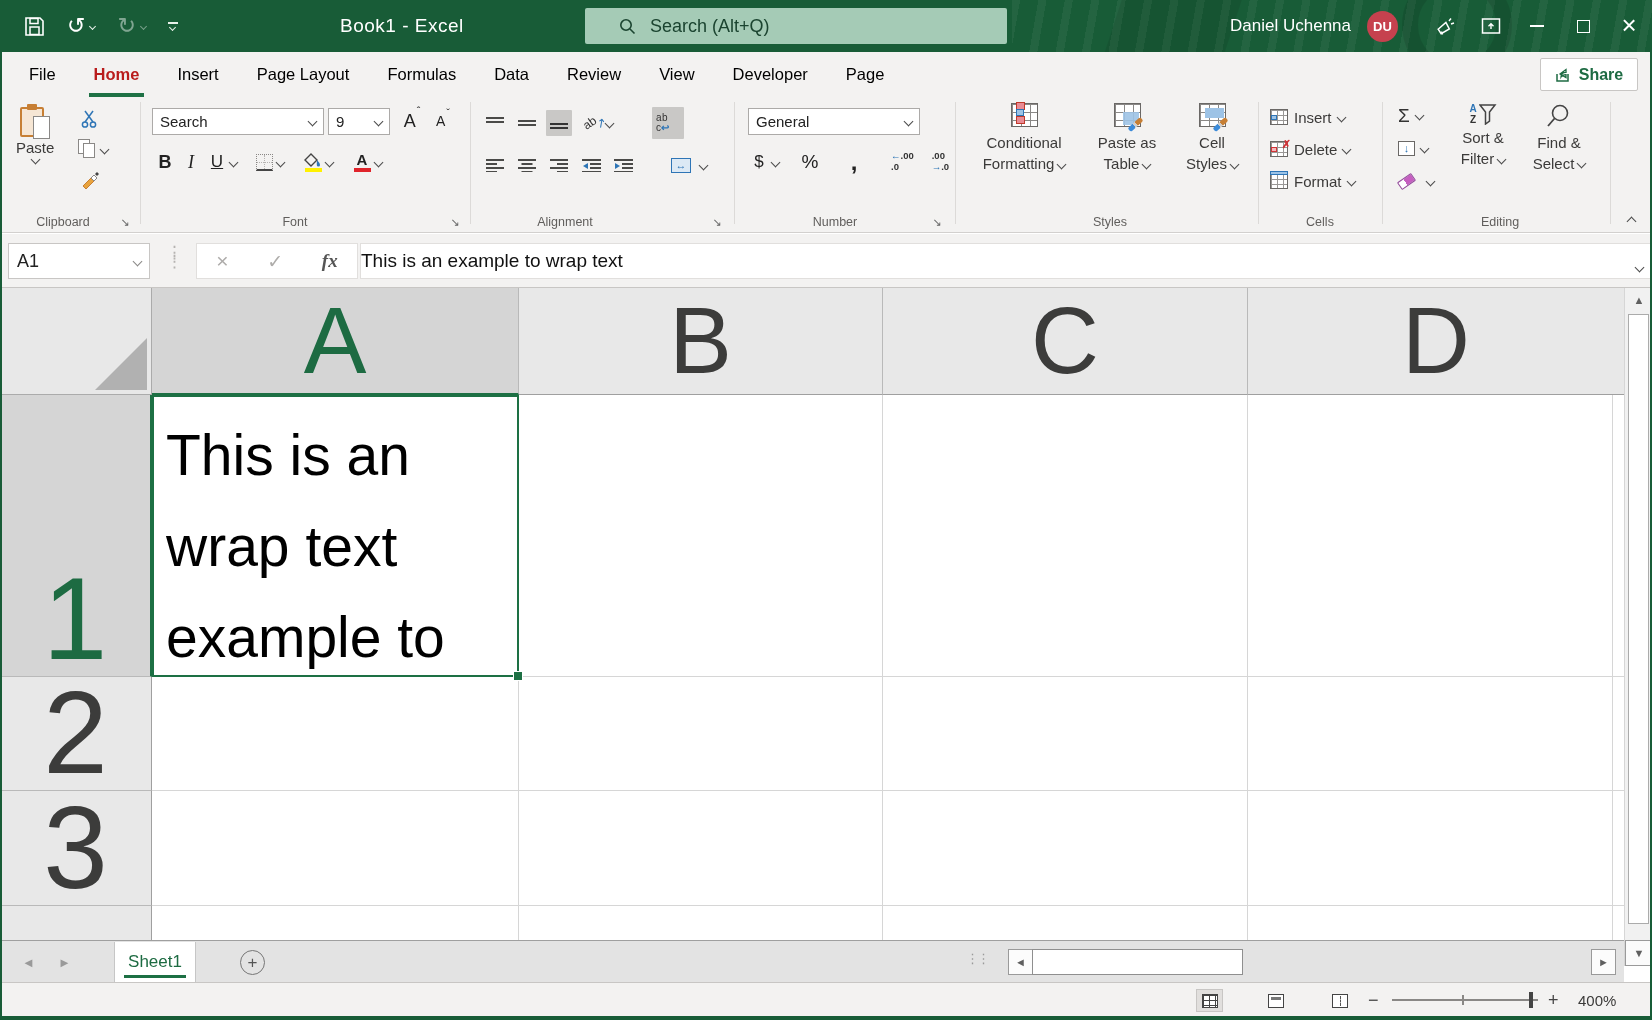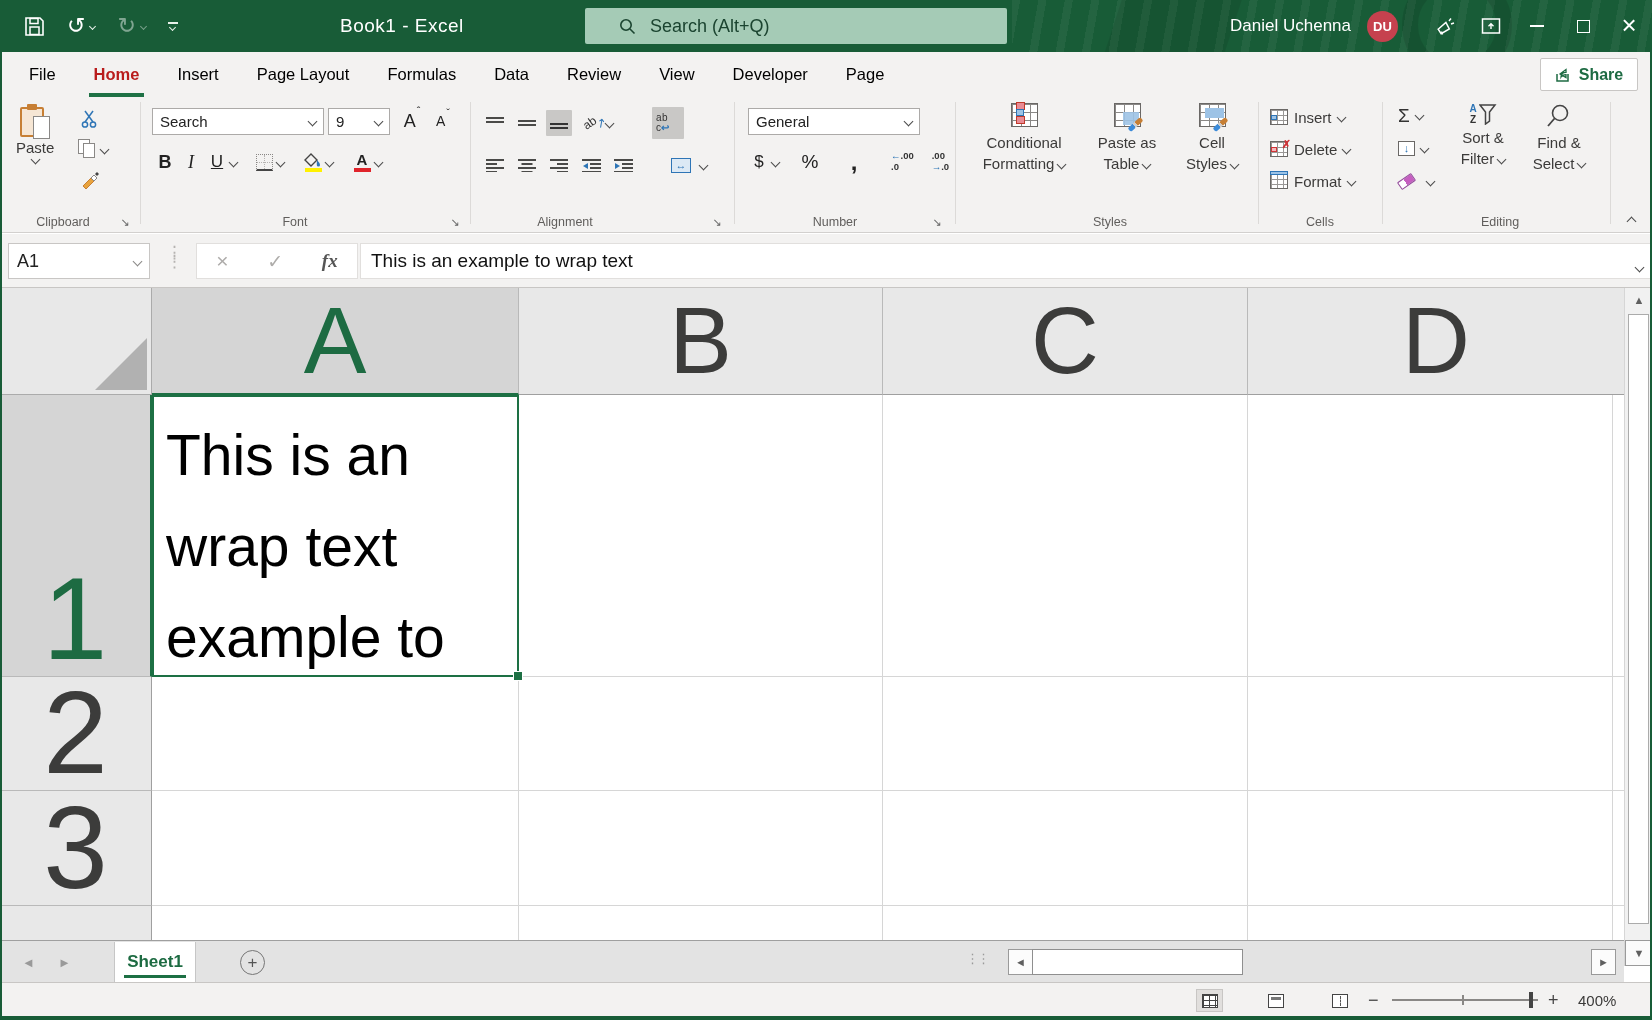--- a/index.html
+++ b/index.html
@@ -115,21 +115,21 @@
   
   .fbar{position:absolute;left:0;top:234px;width:1652px;height:54px;background:#F3F2F1;border-bottom:1px solid #C8C6C4}
   .namebox{position:absolute;left:8px;top:9px;width:142px;height:36px;background:#fff;border:1px solid #C8C6C4;
            display:flex;align-items:center;padding:0 8px;font-size:18px;color:#222}
   .namebox .cv{margin-left:auto;border-color:#8a8886}
   .fdots{position:absolute;left:166px;top:14px;color:#b5b3b1;font-size:17px;letter-spacing:1px;line-height:.55}
   .fbtns{position:absolute;left:196px;top:9px;width:162px;height:36px;background:#fff;border:1px solid #E1DFDD;
          display:flex;align-items:center;justify-content:space-around;font-size:19px;color:#AEACAA}
   .fxl{font-family:"Liberation Serif",serif;font-style:italic;font-weight:bold;color:#555;font-size:19px}
   .ffield{position:absolute;left:360px;top:9px;right:0px;height:36px;background:#fff;border:1px solid #E1DFDD;
-          display:flex;align-items:center;padding-left:10px;font-size:19px;color:#111}
+          display:flex;align-items:center;font-size:19px;color:#111}
   .fexp{position:absolute;right:8px;top:20px}
 
   
   .grid{position:absolute;left:0;top:288px;width:1652px;height:652px;background:#fff;overflow:hidden}
   .corner{position:absolute;left:0;top:0;width:152px;height:107px;background:#E8E8E8;border-right:1px solid #ABABAB;border-bottom:1px solid #ABABAB}
   .corner .tri{position:absolute;right:4px;bottom:4px;width:0;height:0;border-left:52px solid transparent;border-bottom:52px solid #B1B1B1}
   .colhdr{position:absolute;top:0;height:107px;display:flex;align-items:center;justify-content:center;
           font-size:94px;color:#3c3c3b;background:#E8E8E8;border-right:1px solid #B9B9B9;border-bottom:1px solid #9f9f9f}
   .colhdr.sel{background:#D5D5D5;color:#1D6B42;border-bottom:2px solid #1D7044}
   .rowhdr{position:absolute;left:0;width:152px;background:#E8E8E8;border-right:1px solid #9f9f9f;border-bottom:1px solid #B9B9B9;
@@ -145,21 +145,21 @@
   
   .vscroll{position:absolute;left:1624px;top:288px;width:28px;height:678px;background:#F1F1F1;border-left:1px solid #D6D6D6}
   .vsa{position:absolute;left:0;width:28px;height:24px;display:flex;align-items:center;justify-content:center;color:#606060;font-size:11px;background:#F1F1F1}
   .vthumb{position:absolute;left:3px;top:26px;width:21px;height:610px;background:#fff;border:1px solid #ABABAB}
   .vsa.bot{top:652px;height:26px;background:#FBFBFB;border:1px solid #9A9A9A}
 
   
   .tabbar{position:absolute;left:0;top:940px;width:1624px;height:42px;background:#E3E3E3;border-top:1px solid #9F9F9F}
   .nav{position:absolute;top:0;height:42px;display:flex;align-items:center;color:#9a9a9a;font-size:13px}
   .sheettab{position:absolute;left:114px;top:1px;bottom:0;width:82px;background:#fff;border-left:1px solid #C6C6C6;border-right:1px solid #C6C6C6;
-            display:flex;align-items:center;justify-content:center;font-size:17px;font-weight:bold;color:#1D6B42}
+            display:flex;align-items:center;justify-content:center;font-size:17px;font-weight:normal;color:#1D6B42}
   .sheettab::after{content:"";position:absolute;left:9px;right:9px;bottom:4px;height:3px;background:#1D7044}
   .addsheet{position:absolute;left:240px;top:9px;width:25px;height:25px;border:1.4px solid #767676;border-radius:50%;
             display:flex;align-items:center;justify-content:center;color:#555;font-size:17px;line-height:1}
   .hgrip{position:absolute;left:966px;top:10px;color:#9a9a9a;font-size:13px;letter-spacing:-2px}
   .hsbox{position:absolute;top:8px;width:25px;height:26px;background:#FCFCFC;border:1px solid #9A9A9A;display:flex;align-items:center;justify-content:center;color:#5f5f5f;font-size:11px}
   .hthumb{position:absolute;left:1032px;top:8px;width:211px;height:26px;background:#fff;border:1.5px solid #8F8F8F}
 
   
   .statusbar{position:absolute;left:0;top:982px;width:1652px;height:34px;background:#F3F2F1;border-top:1px solid #C8C6C4;font-size:14px;color:#3b3a39}
   .sb-left{position:absolute;left:14px;top:0;height:34px;display:flex;align-items:center;gap:26px}

